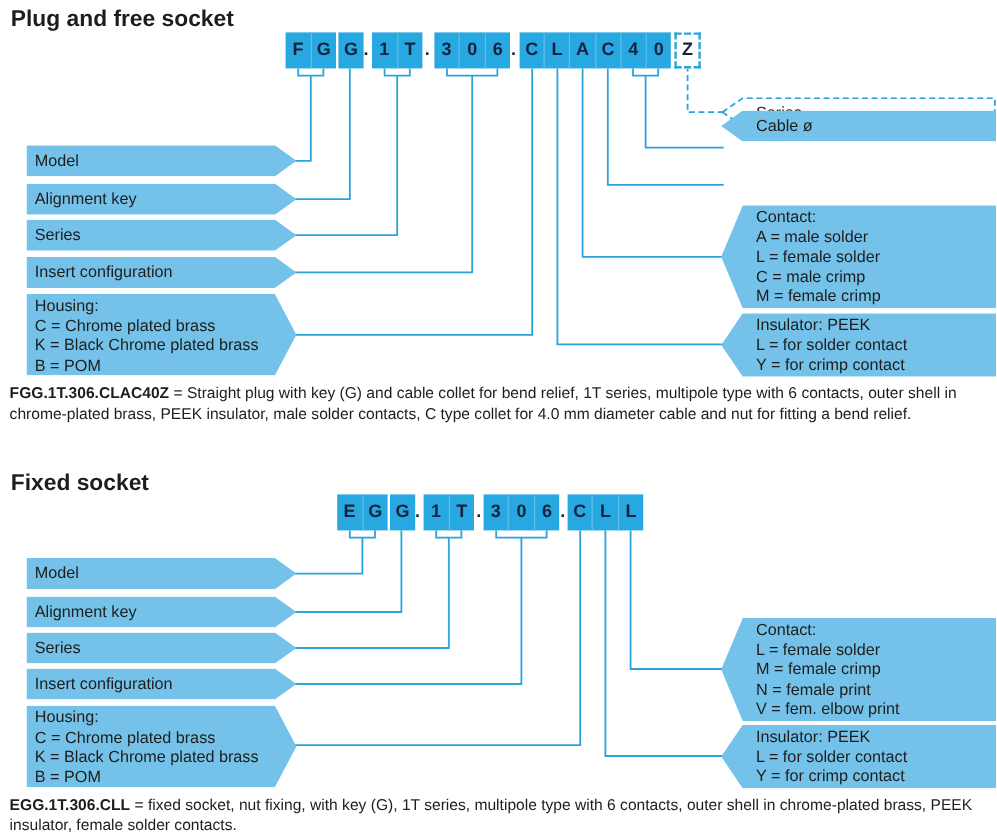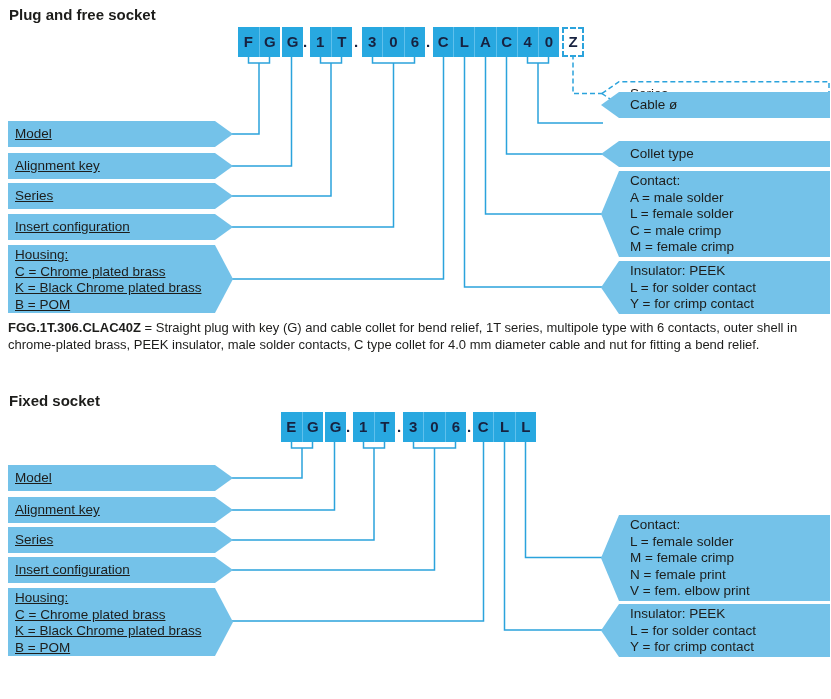--- a/index.html
+++ b/index.html
@@ -5,32 +5,32 @@
   :root{
     --box:#28a8e0; --divider:#5fc0ec; --banner:#74c2e9; --line:#2ba3dc;
     --ink:#1d1d1b; --code-ink:#172240;
   }
   *{margin:0;padding:0;box-sizing:border-box;}
   body{background:#fff;font-family:"Liberation Sans","DejaVu Sans",sans-serif;}
   .canvas{position:relative;width:831px;height:699px;background:#fff;overflow:hidden;}
   .lines{position:absolute;left:0;top:0;width:831px;height:699px;pointer-events:none;}
   .lines path{fill:none;stroke:var(--line);stroke-width:1.5px;}
   .lines path.dash{stroke-dasharray:5 3;}
-  .sec-title{position:absolute;left:9px;font-size:15px;font-weight:bold;color:var(--ink);}
+  .sec-title{position:absolute;left:9px;font-size:19px;font-weight:bold;color:var(--ink);}
   
   .grp{position:absolute;height:30px;display:flex;background:var(--box);}
   .cell{flex:1;text-align:center;line-height:30px;font-size:15px;font-weight:bold;color:var(--code-ink);}
   .cell:not(.last){border-right:1.5px solid var(--divider);}
   .grp.dashed{background:#fff;border:2px dashed var(--line);}
   .grp.dashed .cell{line-height:26px;}
   .pdot{position:absolute;width:10px;text-align:center;line-height:30px;font-size:15px;font-weight:bold;color:var(--code-ink);}
   
   .banner{position:absolute;background:var(--banner);color:var(--ink);font-size:13.5px;}
   .banner .txt{display:block;white-space:pre-line;}
-  .banner-l{left:8px;width:225px;clip-path:polygon(0 0,calc(100% - 18px) 0,100% 50%,calc(100% - 18px) 100%,0 100%);padding-left:7px;text-decoration:underline;}
+  .banner-l{left:22px;width:225px;clip-path:polygon(0 0,calc(100% - 18px) 0,100% 50%,calc(100% - 18px) 100%,0 100%);padding-left:7px;}
   .banner-r{left:601px;width:229px;clip-path:polygon(0 50%,18px 0,100% 0,100% 100%,18px 100%);padding-left:29px;}
   .one{height:26px;line-height:26px;}
   .multi{padding-top:2px;line-height:16.5px;}
   .variant{position:absolute;left:601px;top:81px;width:229px;height:25px;}
   .variant svg{position:absolute;left:0;top:0;}
   .variant .txt{position:absolute;left:29px;top:0;line-height:25px;font-size:13.5px;color:var(--ink);}
   .variant polygon{fill:#fff;stroke:var(--line);stroke-width:1.5px;stroke-dasharray:5 3;}
   .desc{position:absolute;left:8px;width:820px;font-size:13px;line-height:16.5px;color:var(--ink);}
   .desc b{font-weight:bold;}
 </style>
@@ -124,23 +124,20 @@
 
   <div class="variant">
     <svg width="229" height="25" viewBox="0 0 229 25">
         <polygon points="1,12.5 18,0.75 228,0.75 228,24.25 18,24.25"></polygon>
       </svg>
     <span class="txt">Series</span>
   </div>
   <div class="banner banner-r one" style="top:92px">
       <span class="txt">Cable ø</span>
     </div>
-  <div class="banner banner-r one" style="top:141px">
-      <span class="txt">Collet type</span>
-    </div>
   <div class="banner banner-r multi" style="top:171px;height:86px">
       <span class="txt">Contact:
 A = male solder
 L = female solder
 C = male crimp
 M = female crimp</span>
     </div>
   <div class="banner banner-r multi" style="top:261px;height:53px">
       <span class="txt">Insulator: PEEK
 L = for solder contact
@@ -201,14 +198,15 @@
 M = female crimp
 N = female print
 V = fem. elbow print</span>
     </div>
   <div class="banner banner-r multi" style="top:604px;height:53px">
       <span class="txt">Insulator: PEEK
 L = for solder contact
 Y = for crimp contact</span>
     </div>
 
+  <p class="desc" style="top:663px"><b>EGG.1T.306.CLL</b><span> = fixed socket, nut fixing, with key (G), 1T series, multipole type with 6 contacts, outer shell in chrome-plated brass, PEEK insulator, female solder contacts.</span></p>
 
 </div>
 
 </body></html>

